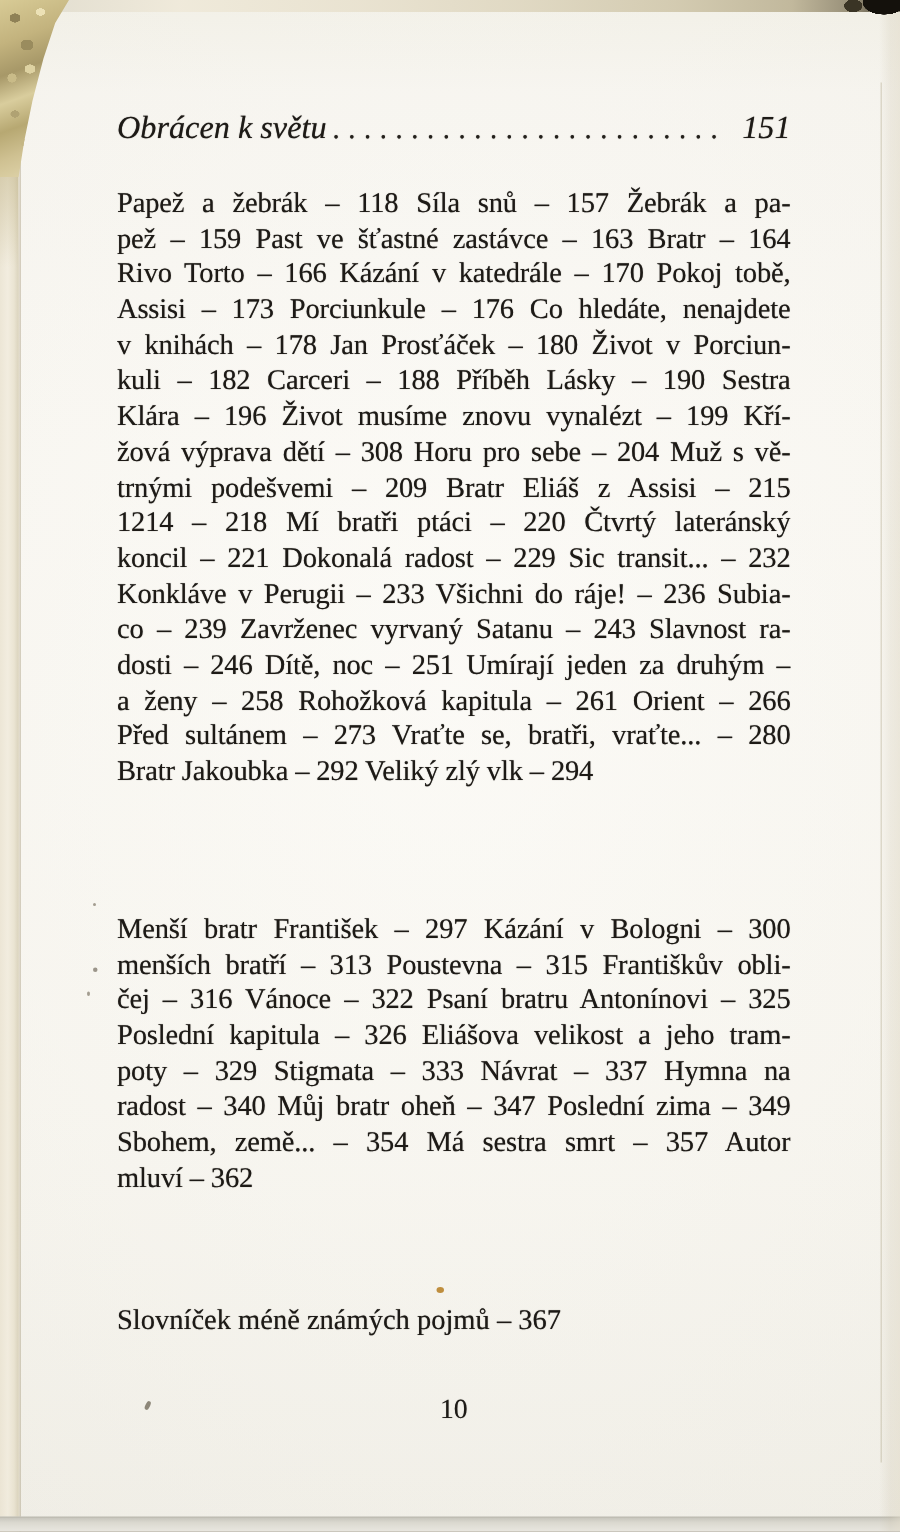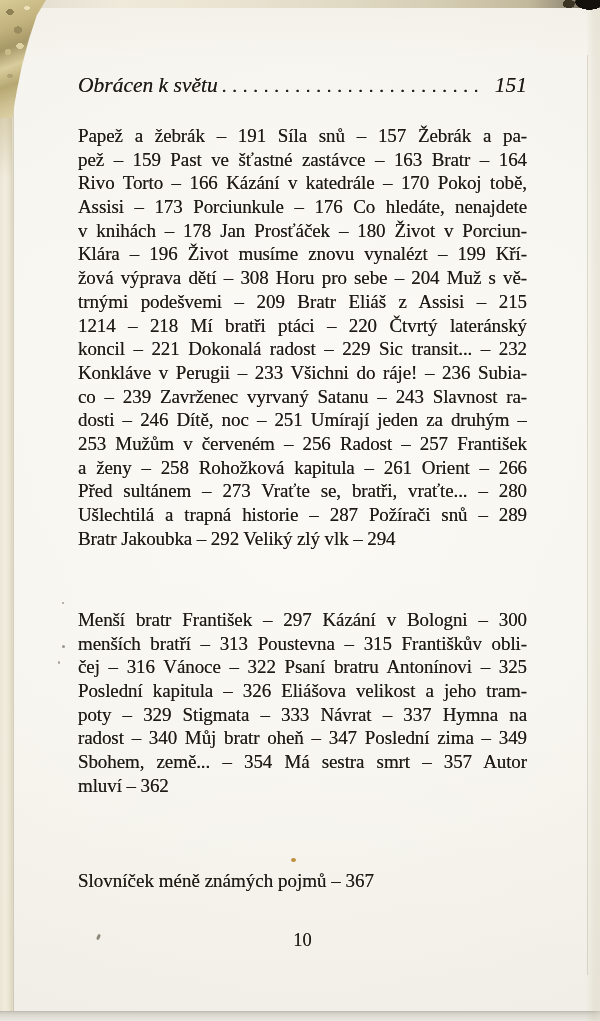--- a/index.html
+++ b/index.html
@@ -131,37 +131,36 @@
 
   <div class="page">
 
     <div class="block toc-heading heading-1">
       <span class="h-title">Obrácen k světu</span>
       <span class="leader"></span>
       <span class="h-page">151</span>
     </div>
 
     <div class="block para para-1">
-      <div class="tline jline">Papež a žebrák – 191 Síla snů – 157 Žebrák a pa-</div>
+      <div class="tline jline">Papež a žebrák – 118 Síla snů – 157 Žebrák a pa-</div>
       <div class="tline jline">pež – 159 Past ve šťastné zastávce – 163 Bratr – 164</div>
       <div class="tline jline">Rivo Torto – 166 Kázání v katedrále – 170 Pokoj tobě,</div>
       <div class="tline jline">Assisi – 173 Porciunkule – 176 Co hledáte, nenajdete</div>
       <div class="tline jline">v knihách – 178 Jan Prosťáček – 180 Život v Porciun-</div>
+      <div class="tline jline">kuli – 182 Carceri – 188 Příběh Lásky – 190 Sestra</div>
       <div class="tline jline">Klára – 196 Život musíme znovu vynalézt – 199 Kří-</div>
       <div class="tline jline">žová výprava dětí – 308 Horu pro sebe – 204 Muž s vě-</div>
       <div class="tline jline">trnými podešvemi – 209 Bratr Eliáš z Assisi – 215</div>
       <div class="tline jline">1214 – 218 Mí bratři ptáci – 220 Čtvrtý lateránský</div>
       <div class="tline jline">koncil – 221 Dokonalá radost – 229 Sic transit... – 232</div>
       <div class="tline jline">Konkláve v Perugii – 233 Všichni do ráje! – 236 Subia-</div>
       <div class="tline jline">co – 239 Zavrženec vyrvaný Satanu – 243 Slavnost ra-</div>
       <div class="tline jline">dosti – 246 Dítě, noc – 251 Umírají jeden za druhým –</div>
-      <div class="tline jline">253 Mužům v červeném – 256 Radost – 257 František</div>
       <div class="tline jline">a ženy – 258 Rohožková kapitula – 261 Orient – 266</div>
       <div class="tline jline">Před sultánem – 273 Vraťte se, bratři, vraťte... – 280</div>
-      <div class="tline jline">Ušlechtilá a trapná historie – 287 Požírači snů – 289</div>
       <div class="tline plain">Bratr Jakoubka – 292 Veliký zlý vlk – 294</div>
     </div>
 
 
     <div class="block para para-2">
       <div class="tline jline">Menší bratr František – 297 Kázání v Bologni – 300</div>
       <div class="tline jline">menších bratří – 313 Poustevna – 315 Františkův obli-</div>
       <div class="tline jline">čej – 316 Vánoce – 322 Psaní bratru Antonínovi – 325</div>
       <div class="tline jline">Poslední kapitula – 326 Eliášova velikost a jeho tram-</div>
       <div class="tline jline">poty – 329 Stigmata – 333 Návrat – 337 Hymna na</div>

